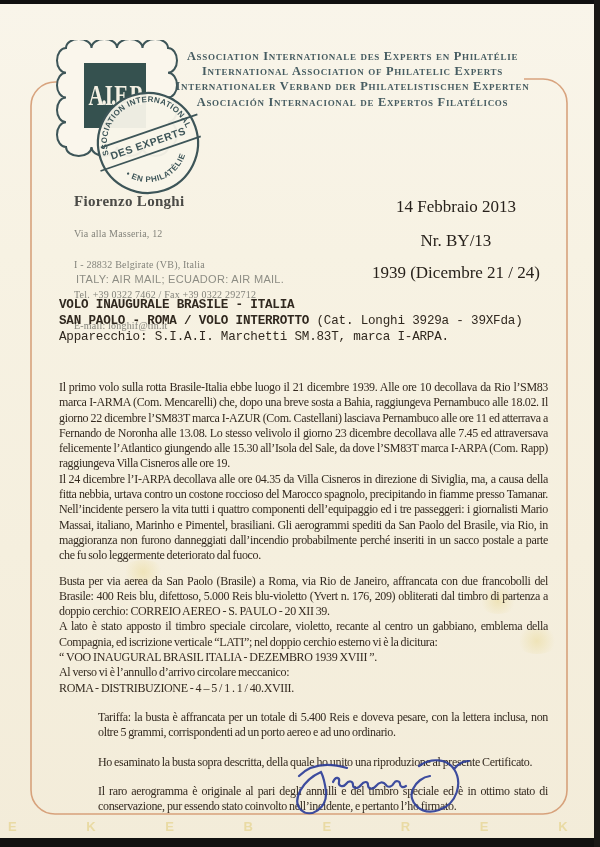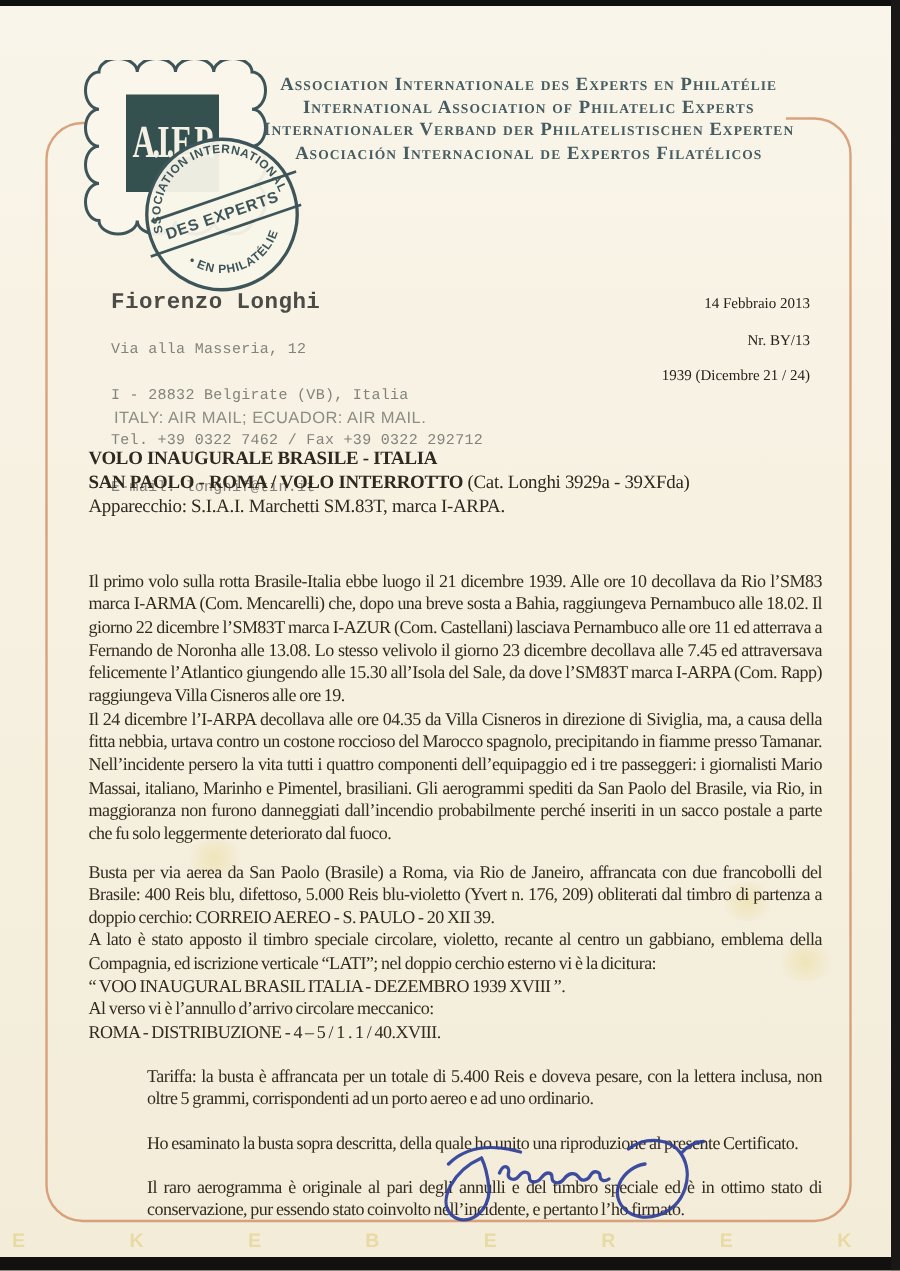--- a/index.html
+++ b/index.html
@@ -32,36 +32,37 @@
   
   .logo-svg { position:absolute; left:52px; top:40px; }
   .org {
     position:absolute; left:125px; top:49px; width:455px;
     text-align:center;
     font:700 12.4px/15.2px "Liberation Serif", serif;
     font-variant-caps:small-caps;
     color:#465c61; letter-spacing:0.7px;
   }
   
-  .addr { position:absolute; left:74px; top:193px; font-family:Liberation Mono, monospace; }
+  .addr { position:absolute; left:74px; top:193px; font-family:Liberation Serif, serif; }
   .addr .name { font-weight:700; font-size:15px; color:#4b4b47; letter-spacing:0.3px; }
   .addr .line { font-size:10px; line-height:13.6px; color:#83837b; letter-spacing:0.2px; margin-top:17px; }
   .mailnote {
     position:absolute; left:76px; top:273px;
     font:11px "Liberation Sans", sans-serif; color:#8d8d84; letter-spacing:0.3px;
   }
   
-  .refcol { position:absolute; right:60px; top:197px; text-align:right; color:#27211b; font-size:10px; }
+  .refcol { position:absolute; right:60px; top:197px; text-align:center; color:#27211b; font-size:17px; }
   .refcol .r2 { margin-top:14px; }
   .refcol .r3 { margin-top:12px; }
   
   .titleblock {
     position:absolute; left:59px; top:297px; width:489px;
     font-size:12.6px; line-height:16.2px; color:#30281f;
     letter-spacing:-0.2px;
+    font-family:Liberation Mono, monospace;
   }
   .titleblock .b { font-weight:700; }
   
   .bodytext {
     position:absolute; left:59px; top:380px; width:489px;
     font-size:12px; line-height:15.3px; color:#342a20;
     text-align:justify; letter-spacing:-0.35px; word-spacing:-0.5px;
   }
   .bodytext .para { margin:0; }
   .bodytext .gap { margin-top:10px; }

